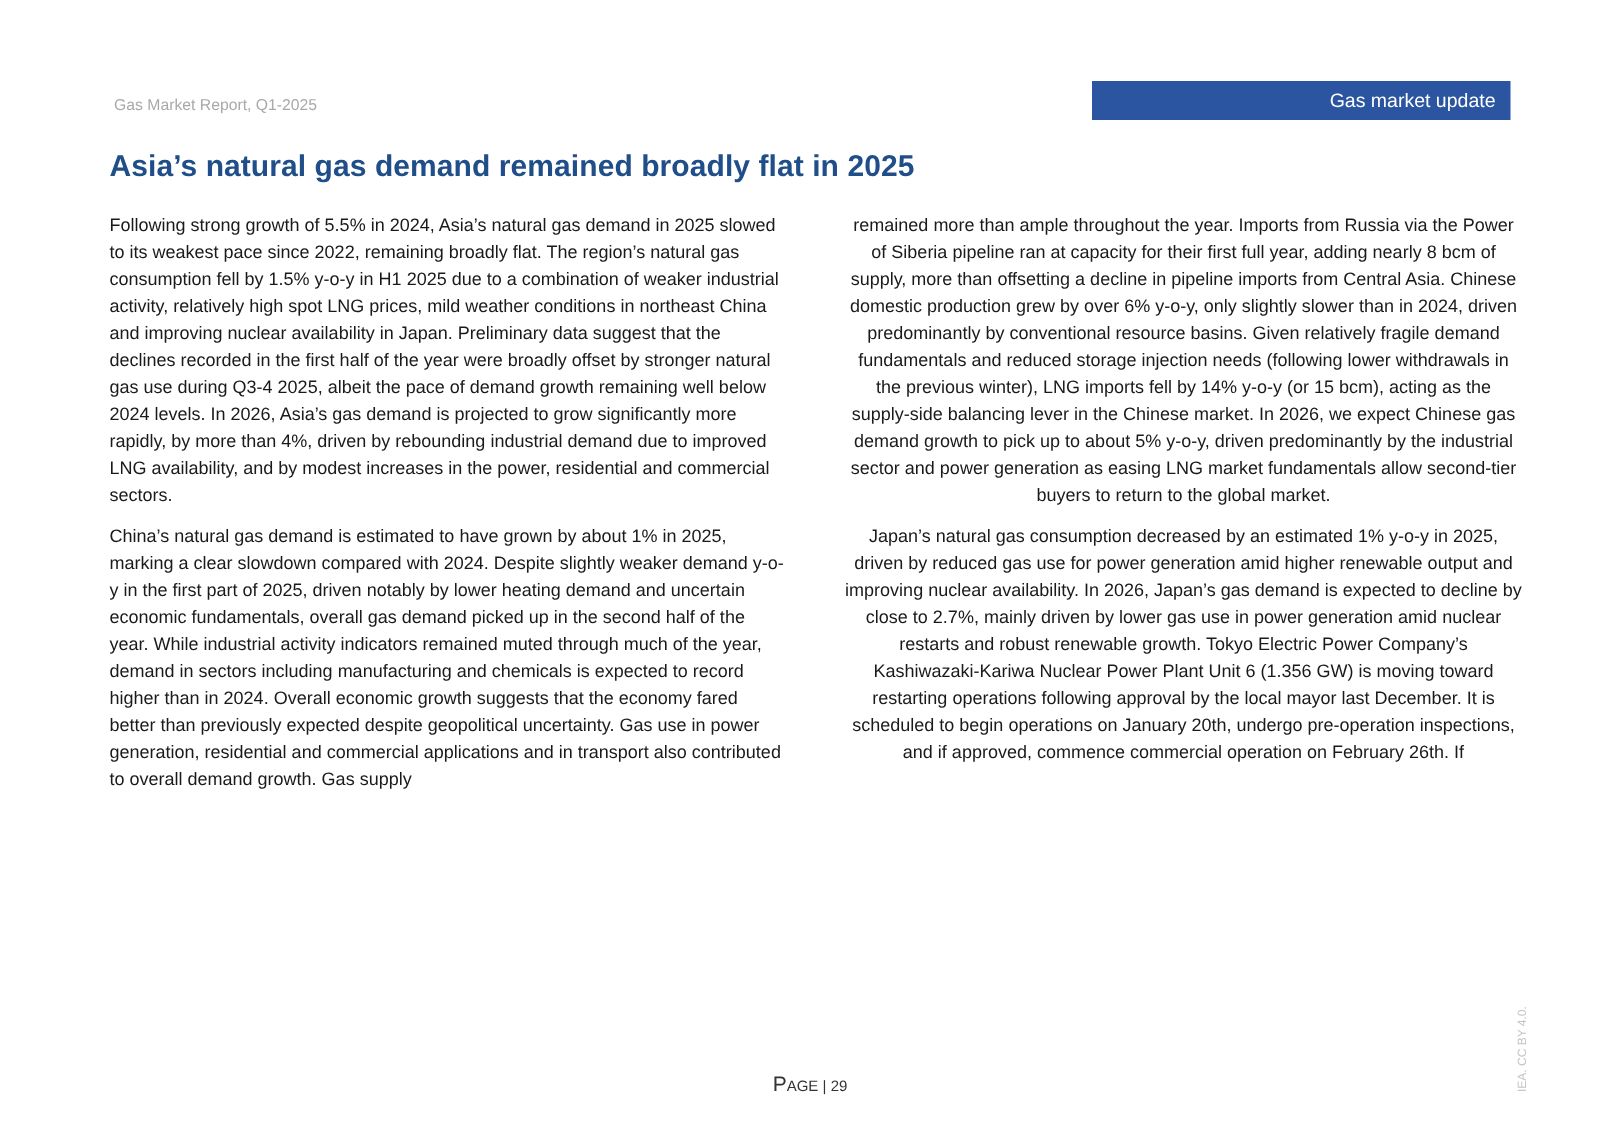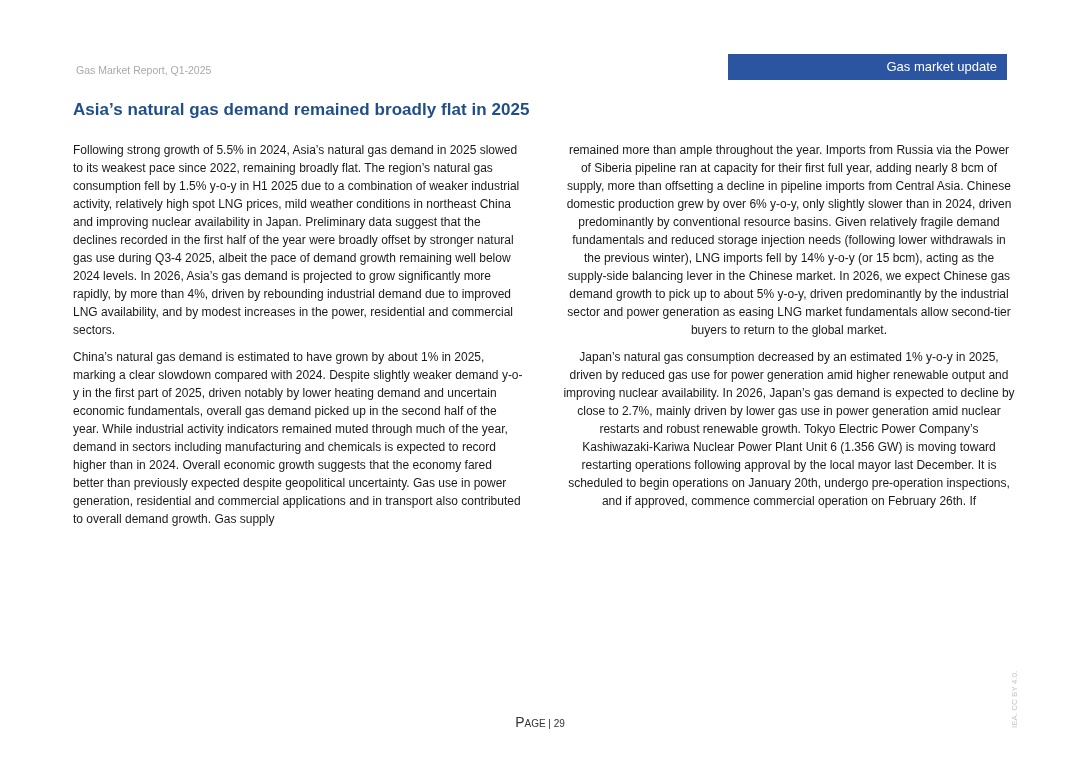--- a/index.html
+++ b/index.html
@@ -3,21 +3,21 @@
 <meta charset="utf-8">
 <style>
   html, body { margin: 0; padding: 0; background: #ffffff; }
   body { width: 1080px; height: 764px; position: relative; overflow: hidden;
          font-family: "Liberation Sans", sans-serif; color: #1a1a1a; }
   .running-head { position: absolute; left: 76px; top: 64px; font-size: 10.5px; color: #a9a9a9; }
   .section-bar { position: absolute; left: 728px; top: 54px; width: 279px; height: 26px;
                  background: #2b55a0; color: #ffffff; font-size: 13px;
                  box-sizing: border-box; padding: 5px 10px 14px 0; text-align: right; }
   .page-title { position: absolute; left: 73px; top: 100px; margin: 0;
-                font-size: 17px; font-weight: bold; color: #1f4e89; letter-spacing: 0.05px; }
+                font-size: 20px; font-weight: bold; color: #1f4e89; letter-spacing: 0.05px; }
   .col { position: absolute; top: 141px; width: 452px; font-size: 12px; line-height: 18px; }
   .col-left { left: 73px; }
   .col-right { left: 563px; text-align: center; }
   .col p { margin: 0 0 9px 0; }
   .col b { font-weight: normal; }
   .footer-page { position: absolute; left: 0; width: 1080px; top: 714px; text-align: center;
                  font-size: 10px; color: #333; }
   .footer-page .pg { font-variant: small-caps; font-size: 14px; }
   .license { position: absolute; left: 1004px; top: 672px; font-size: 8px; color: #c4c4c4;
              transform: rotate(-90deg); transform-origin: left top; white-space: nowrap; }

